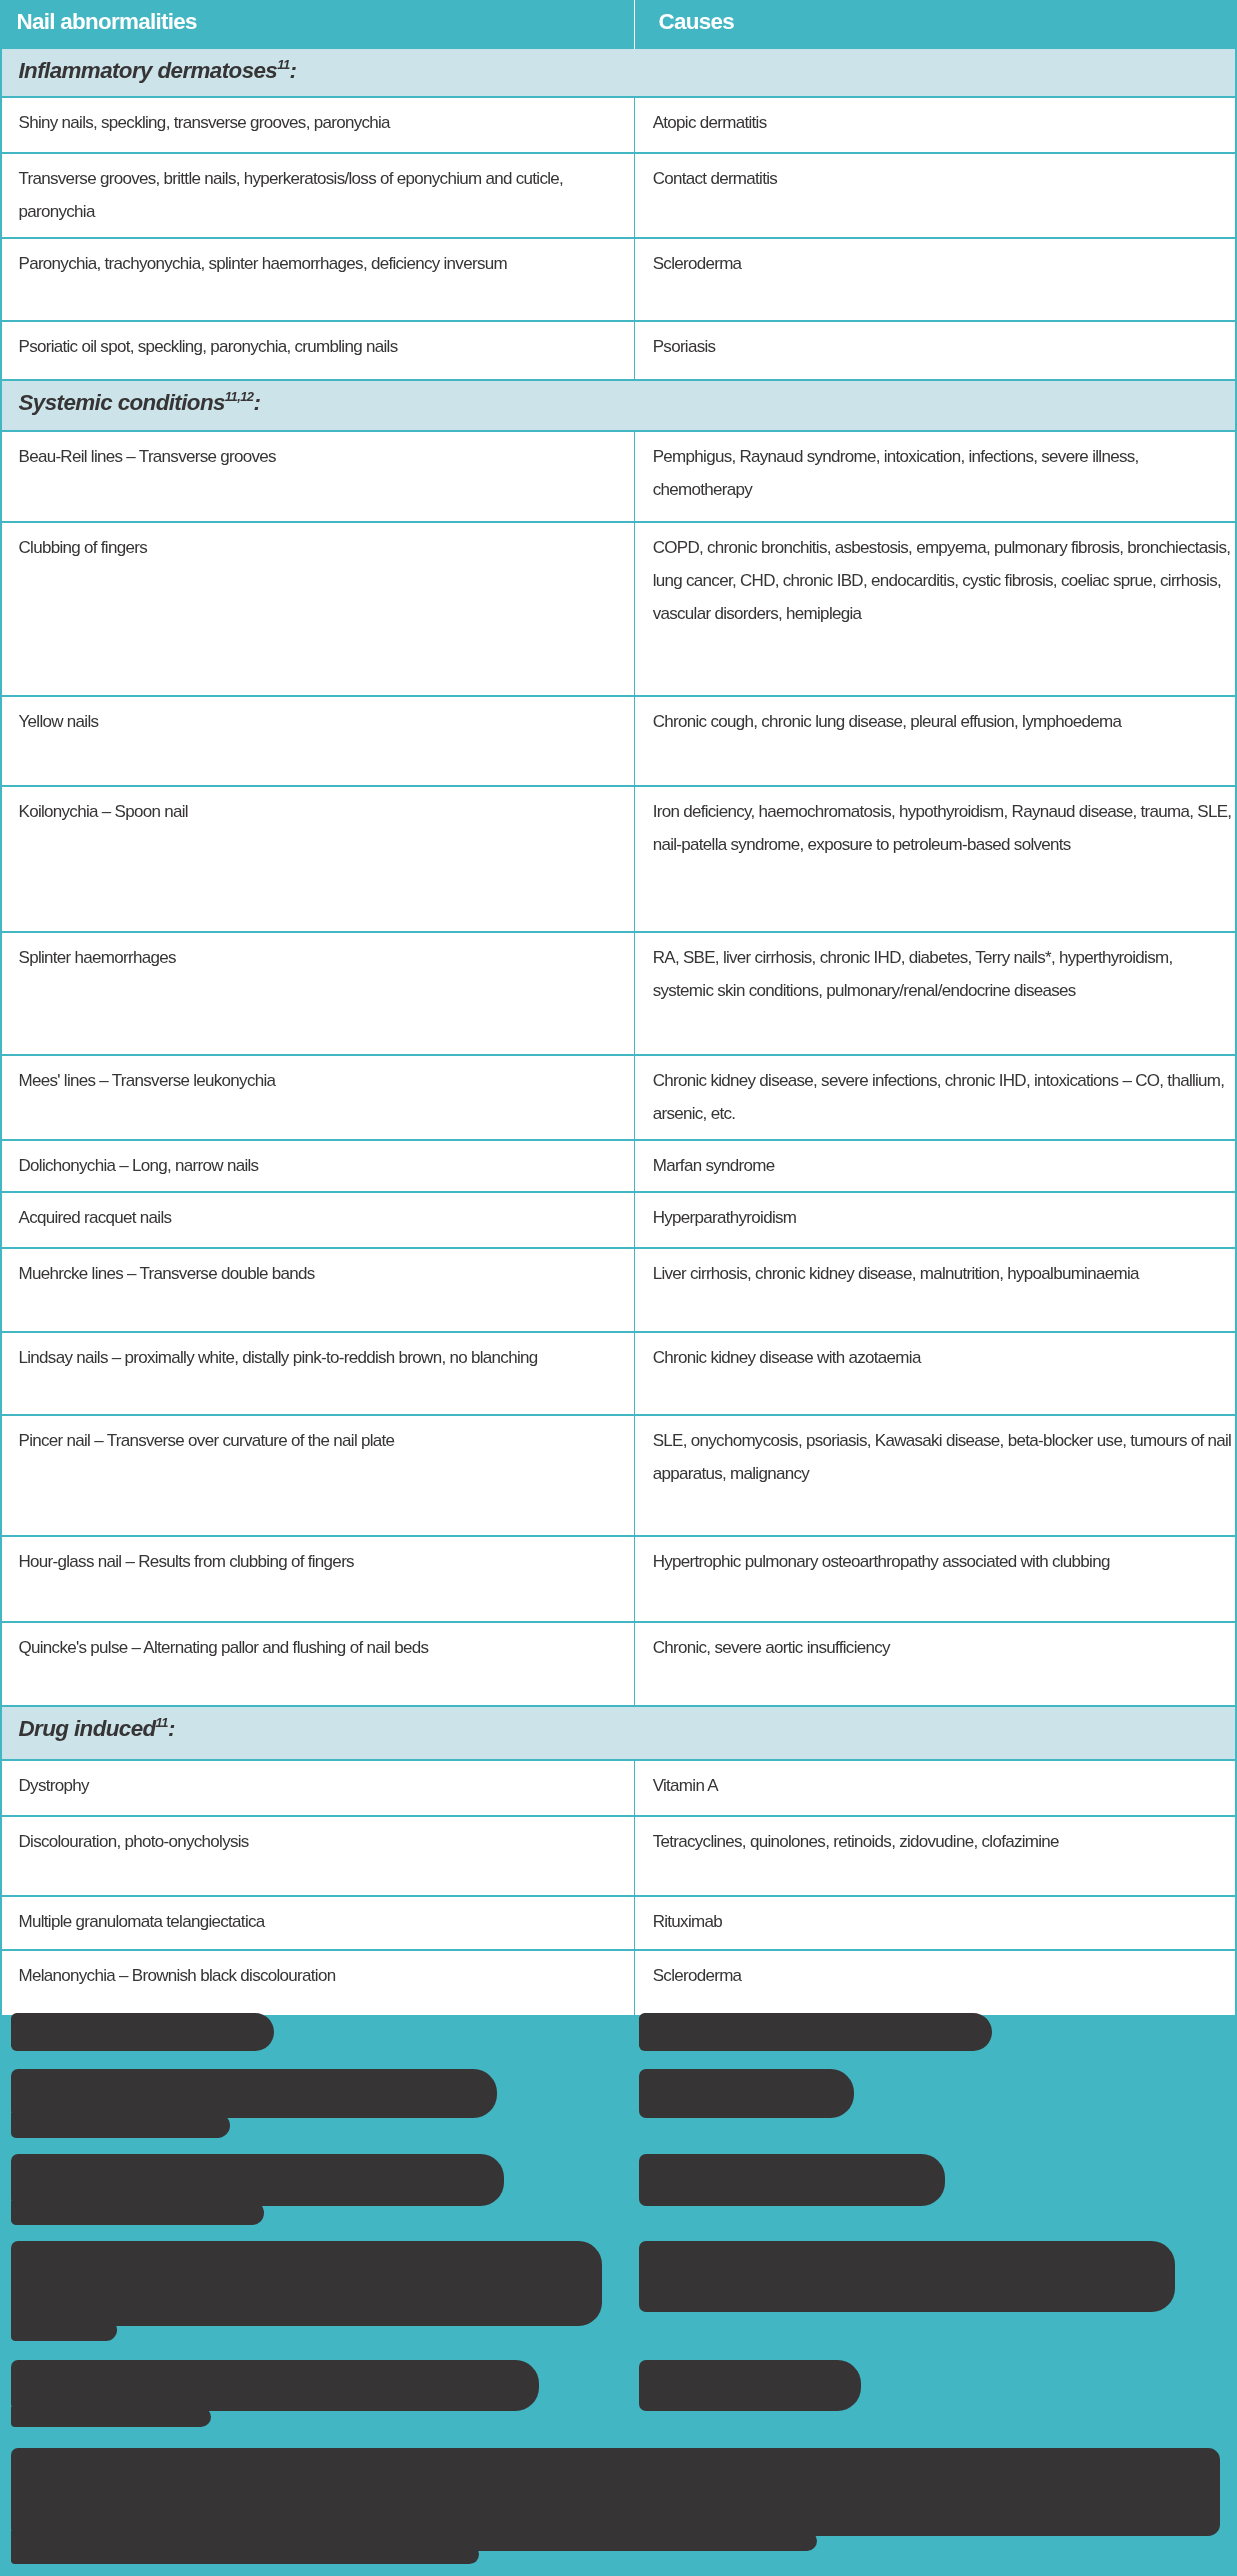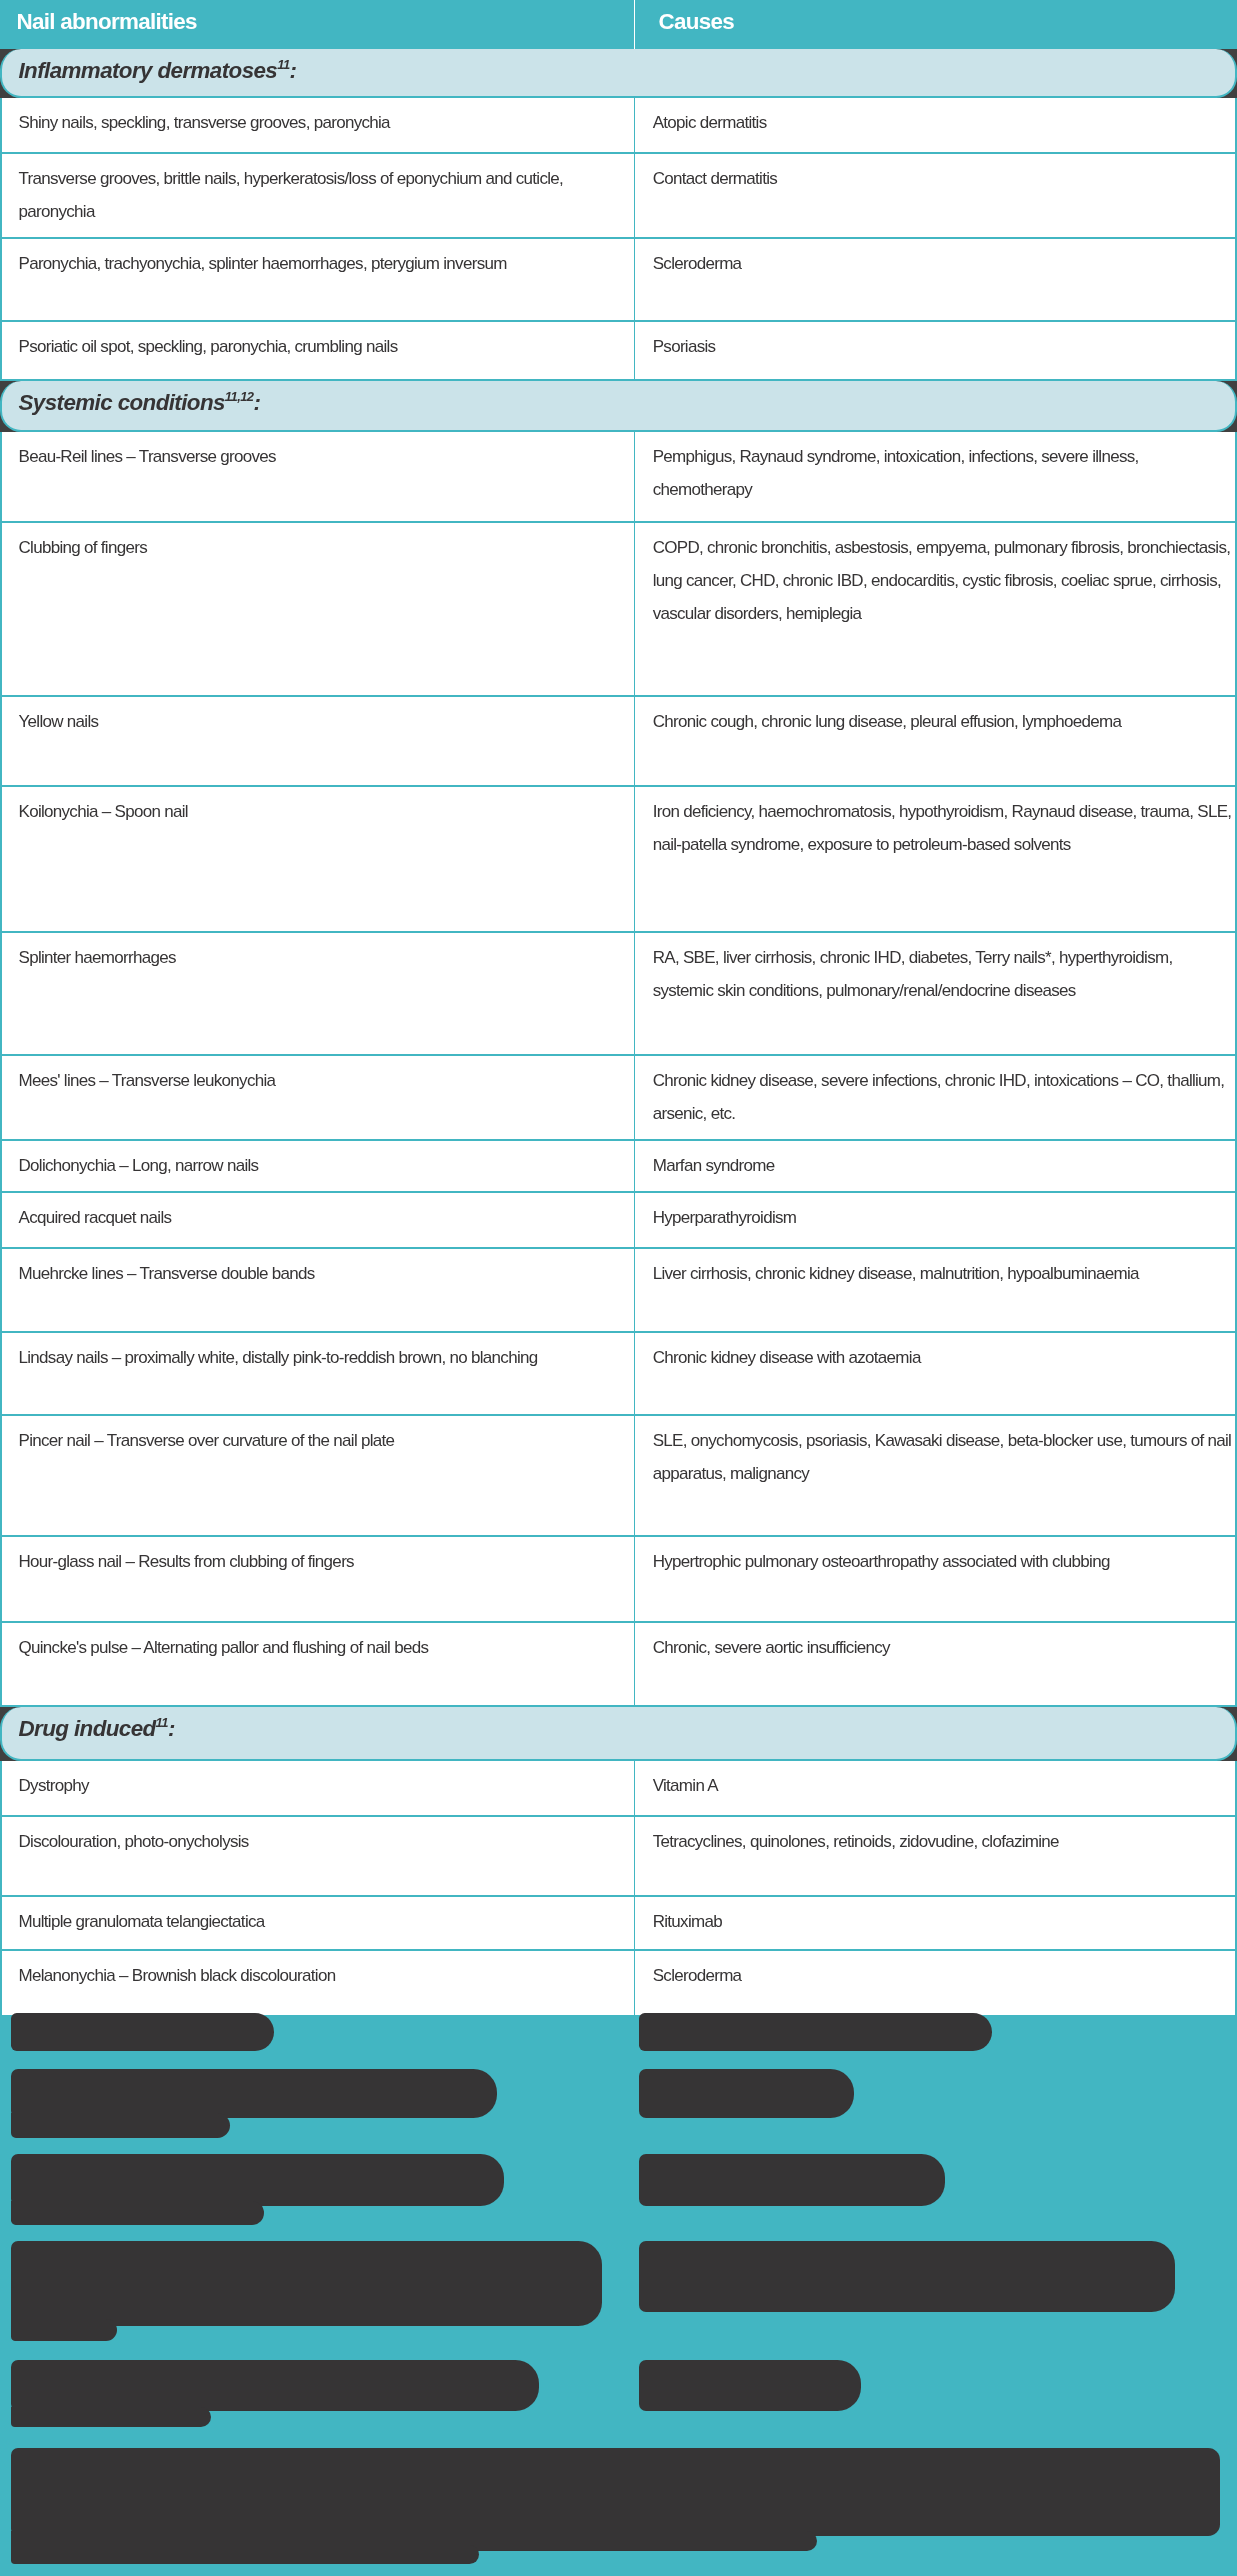--- a/index.html
+++ b/index.html
@@ -62,21 +62,20 @@
       box-sizing: border-box;
       background: #cbe3e9;
       border-left: 2.4px solid #42b6c2;
       border-right: 2.4px solid #42b6c2;
       border-bottom: 2.9px solid #42b6c2;
       padding: 9.4px 0 0 16.5px;
       font-size: 22.4px;
       font-style: italic;
       font-weight: bold;
       letter-spacing: -0.6px;
-      border-radius: 21px;
     }
     .section sup {
       font-size: 13px;
       font-weight: bold;
       vertical-align: 9.4px;
       line-height: 0;
     }
     .redact {
       position: absolute;
       background: #363435;
@@ -95,21 +94,21 @@
   <div class="section" style="height:49px"><span>Inflammatory dermatoses</span><sup>11</sup><span>:</span></div>
   <div class="row" style="height:56px">
       <div class="cell left">Shiny nails, speckling, transverse grooves, paronychia</div>
       <div class="cell right">Atopic dermatitis</div>
     </div>
   <div class="row" style="height:85px">
       <div class="cell left">Transverse grooves, brittle nails, hyperkeratosis/loss of eponychium and cuticle, paronychia</div>
       <div class="cell right">Contact dermatitis</div>
     </div>
   <div class="row" style="height:83px">
-      <div class="cell left">Paronychia, trachyonychia, splinter haemorrhages, pterygium inversum</div>
+      <div class="cell left">Paronychia, trachyonychia, splinter haemorrhages, deficiency inversum</div>
       <div class="cell right">Scleroderma</div>
     </div>
   <div class="row" style="height:59px">
       <div class="cell left">Psoriatic oil spot, speckling, paronychia, crumbling nails</div>
       <div class="cell right">Psoriasis</div>
     </div>
 
   <div class="section" style="height:51px"><span>Systemic conditions</span><sup>11,12</sup><span>:</span></div>
   <div class="row" style="height:91px">
       <div class="cell left">Beau-Reil lines – Transverse grooves</div>

